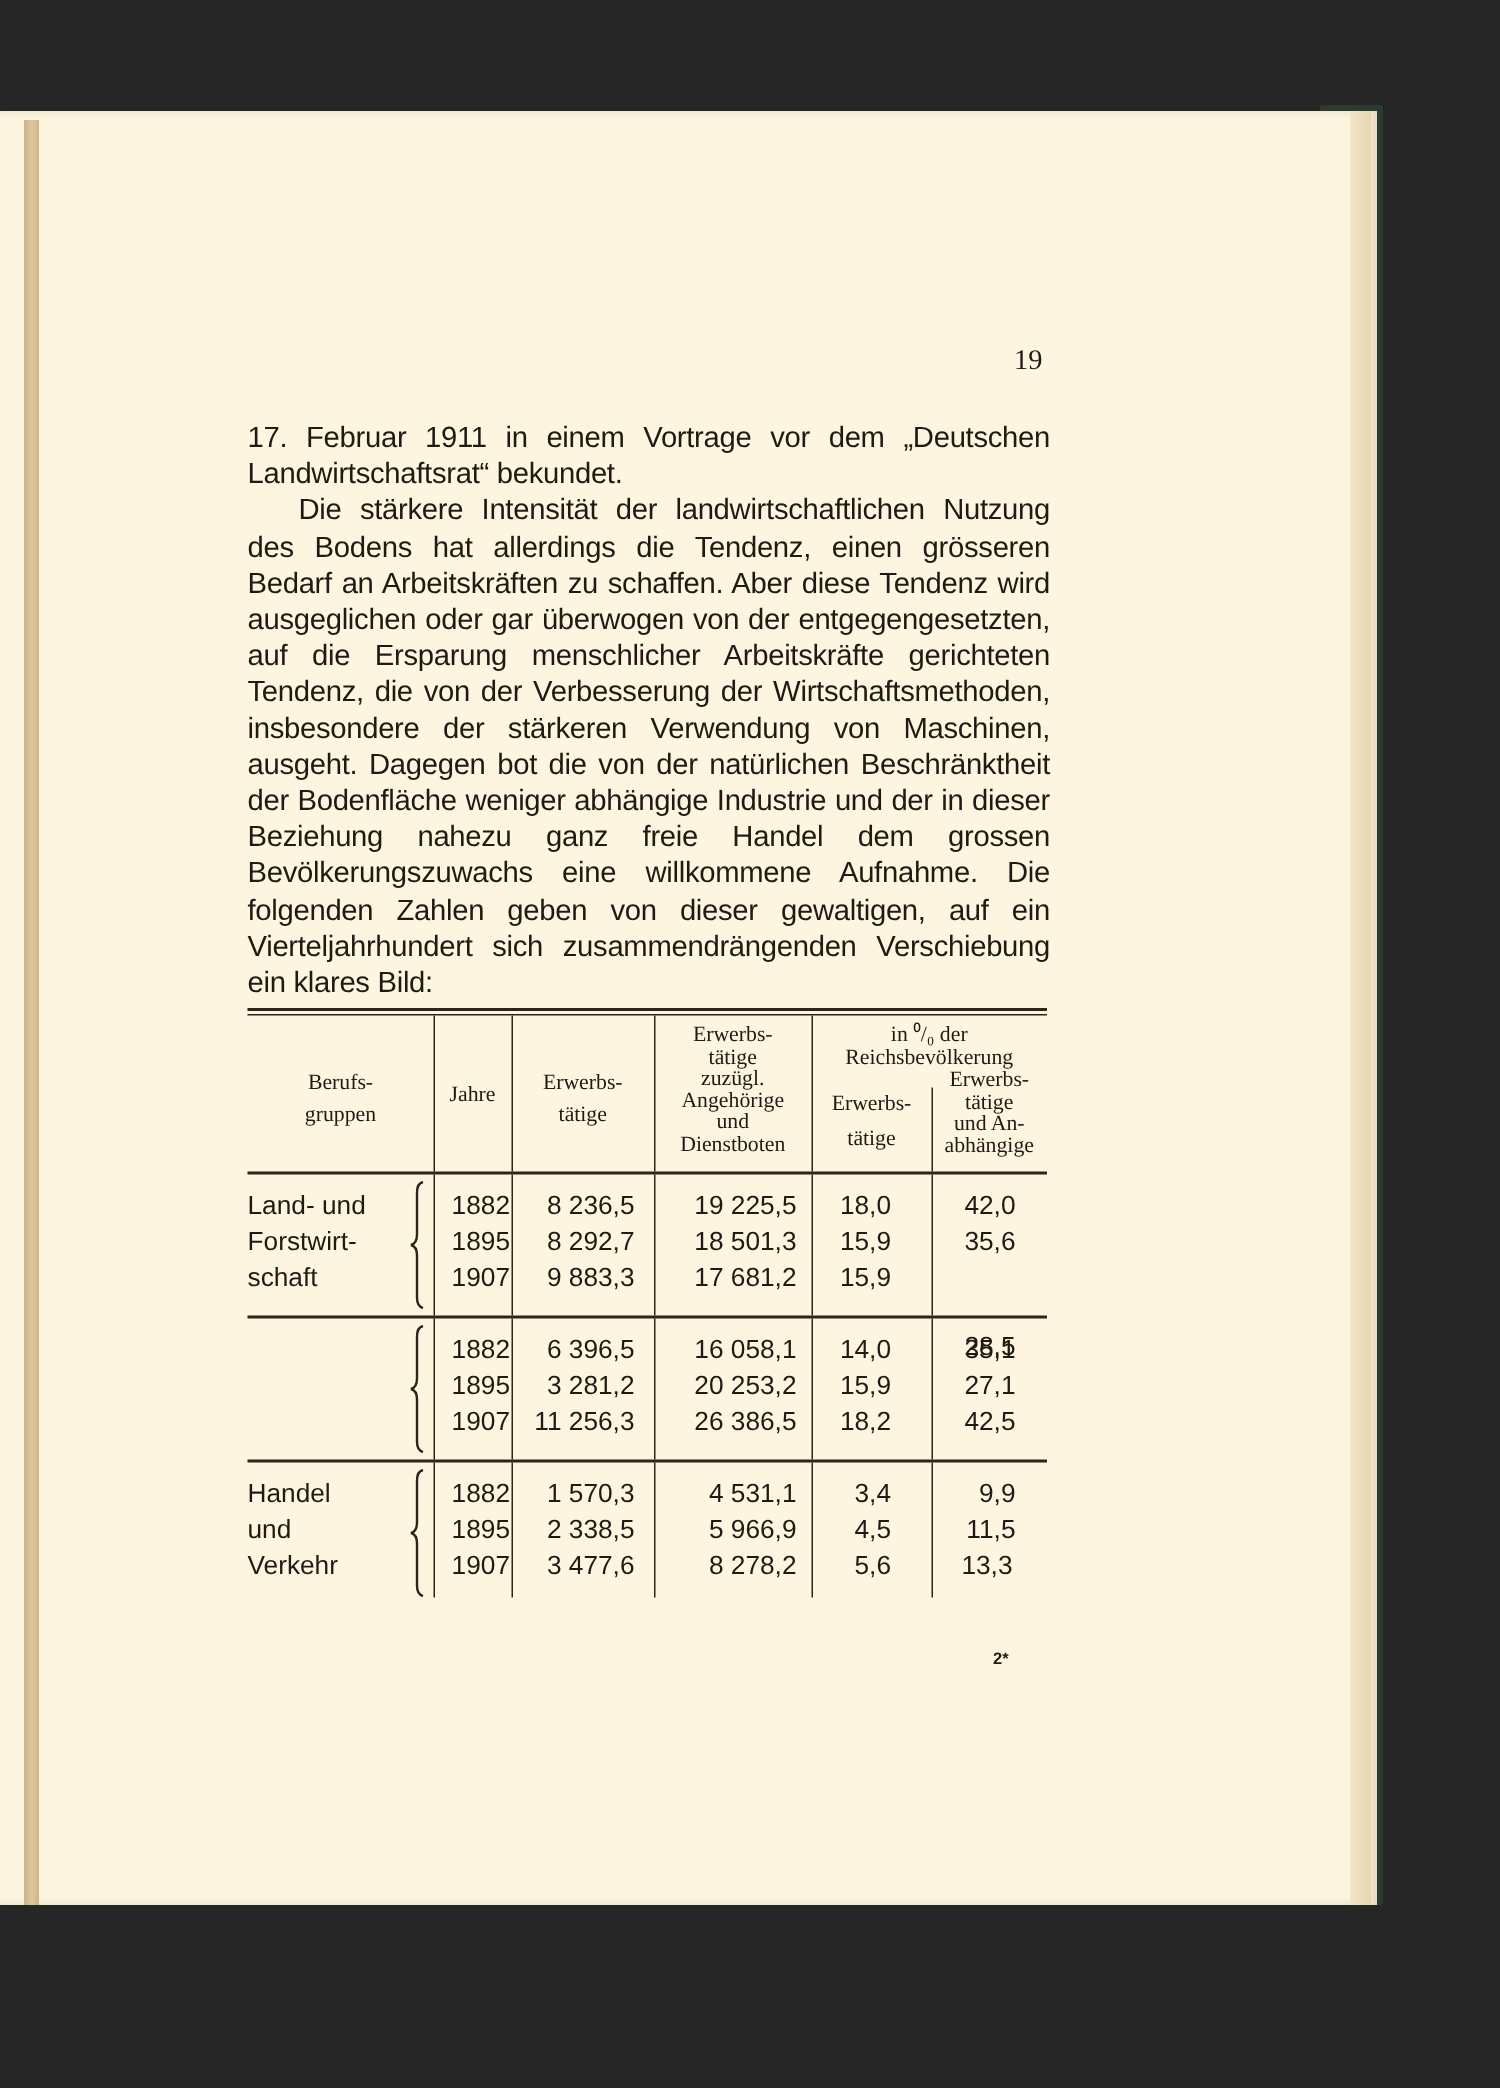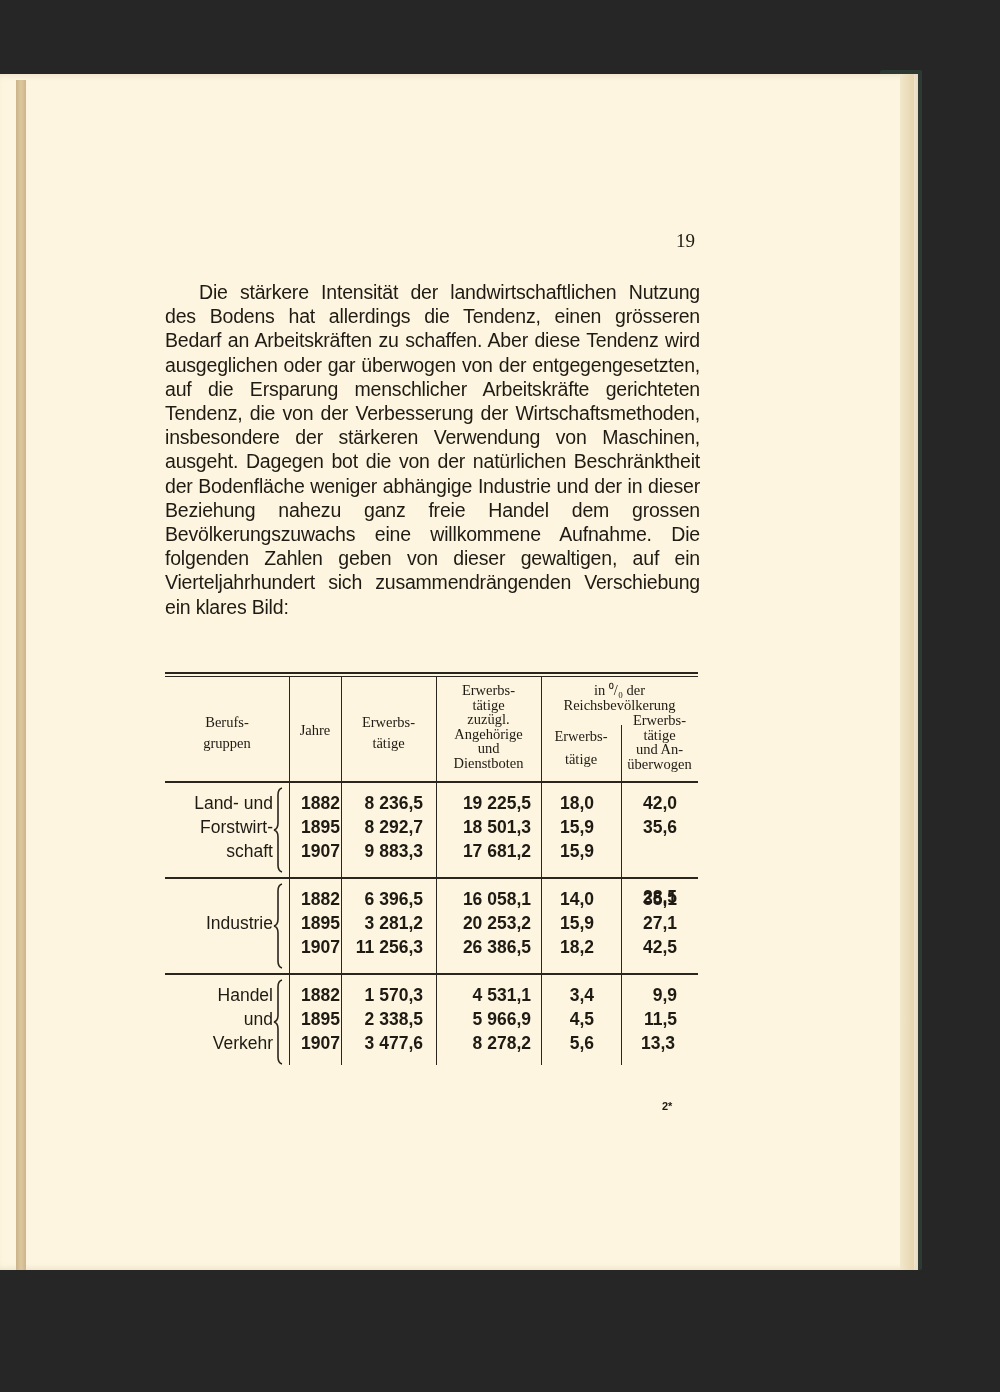--- a/index.html
+++ b/index.html
@@ -54,43 +54,44 @@
     font-family: "Liberation Serif", serif; font-size: 14.5px; line-height: 14.5px;
   }
   .vline { position: absolute; top: 0; bottom: 0; border-left: 1.3px solid #2a251d; }
   .hcell { position: absolute; text-align: center; }
   .group {
     position: relative; height: 94px; border-bottom: 2px solid #2a251d;
     font-family: "Liberation Sans", sans-serif; font-size: 17.5px;
   }
   .group.last { border-bottom: none; height: 110px; }
   .group-name {
-    position: absolute; left: 0; width: 108px; text-align: right;
+    position: absolute; left: 0; width: 108px; text-align: left;
     line-height: 24px; top: 8px;
   }
   .brace {
     position: absolute; left: 108px; top: 4px; width: 10px; height: 86px;
   }
-  .cell { position: absolute; line-height: 24px; text-align: right; font-weight: bold; }
+  .cell { position: absolute; line-height: 24px; text-align: right; }
   .signature {
     position: absolute; left: 662px; top: 1100px; font-size: 11px; font-weight: bold;
     font-family: "Liberation Sans", sans-serif; color: #1e1a14;
   }
 </style>
 </head>
 <body>
 
 <div class="cover-right"></div>
 <div class="page"></div>
 <div class="page-edge-right"></div>
 <div class="spine-gutter"></div>
 
 <div class="page-number">19</div>
 
 <div class="body-text text">
+  <p>17. Februar 1911 in einem Vortrage vor dem „Deutschen Landwirtschaftsrat“ bekundet.</p>
   <p class="indent">Die stärkere Intensität der landwirtschaftlichen Nutzung des Bodens hat allerdings die Tendenz, einen grösseren Bedarf an Arbeitskräften zu schaffen. Aber diese Tendenz wird ausgeglichen oder gar überwogen von der entgegengesetzten, auf die Ersparung menschlicher Arbeitskräfte gerichteten Tendenz, die von der Verbesserung der Wirtschaftsmethoden, insbesondere der stärkeren Verwendung von Maschinen, ausgeht. Dagegen bot die von der natürlichen Beschränktheit der Bodenfläche weniger abhängige Industrie und der in dieser Beziehung nahezu ganz freie Handel dem grossen Bevölkerungszuwachs eine willkommene Aufnahme. Die folgenden Zahlen geben von dieser gewaltigen, auf ein Vierteljahrhundert sich zusammendrängenden Verschiebung ein klares Bild:</p>
 </div>
 
 <div class="stat-table">
   <div class="rule-double"></div>
   <div class="thead">
     <div class="vline" style="left:124px"></div>
     <div class="vline" style="left:176px"></div>
     <div class="vline" style="left:271px"></div>
     <div class="vline" style="left:376px"></div>
@@ -118,21 +119,21 @@
       <div>Reichsbevölkerung</div>
     </div>
     <div class="hcell" style="left:376px; width:80px; top:52px;">
       <div>Erwerbs-</div>
       <div style="margin-top:8px">tätige</div>
     </div>
     <div class="hcell" style="left:456px; width:77px; top:36px;">
       <div>Erwerbs-</div>
       <div>tätige</div>
       <div>und An-</div>
-      <div>überwogen</div>
+      <div>abhängige</div>
     </div>
   </div>
 
   <div id="groups">
       <div class="group">
         <div class="vline" style="left: 124px;"></div>
         <div class="vline" style="left: 176px;"></div>
         <div class="vline" style="left: 271px;"></div>
         <div class="vline" style="left: 376px;"></div>
         <div class="vline" style="left: 456px;"></div>
@@ -159,25 +160,20 @@
         <div class="cell" style="top: 56px; right: 167px;">17 681,2</div>
         <div class="cell" style="top: 56px; right: 104px;">15,9</div>
         <div class="cell" style="top: 56px; right: 21px; margin-top: 46px;">28,5</div>
       </div>
       <div class="group">
         <div class="vline" style="left: 124px;"></div>
         <div class="vline" style="left: 176px;"></div>
         <div class="vline" style="left: 271px;"></div>
         <div class="vline" style="left: 376px;"></div>
         <div class="vline" style="left: 456px;"></div>
-        <div class="group-name">
-          <div>&nbsp;</div>
-          <div>Industrie</div>
-          <div>&nbsp;</div>
-        </div>
         <svg class="brace" viewBox="0 0 10 86" preserveAspectRatio="none">
           <path d="M9 1 Q5 2 5 8 L5 36 Q5 42 1 43 Q5 44 5 50 L5 78 Q5 84 9 85" fill="none" stroke="#2a251d" stroke-width="1.6"></path>
         </svg>
         <div class="cell" style="top: 8px; right: 358px;">1882</div>
         <div class="cell" style="top: 8px; right: 275px;">6 396,5</div>
         <div class="cell" style="top: 8px; right: 167px;">16 058,1</div>
         <div class="cell" style="top: 8px; right: 104px;">14,0</div>
         <div class="cell" style="top: 8px; right: 21px;">35,1</div>
         <div class="cell" style="top: 32px; right: 358px;">1895</div>
         <div class="cell" style="top: 32px; right: 275px;">3 281,2</div>

